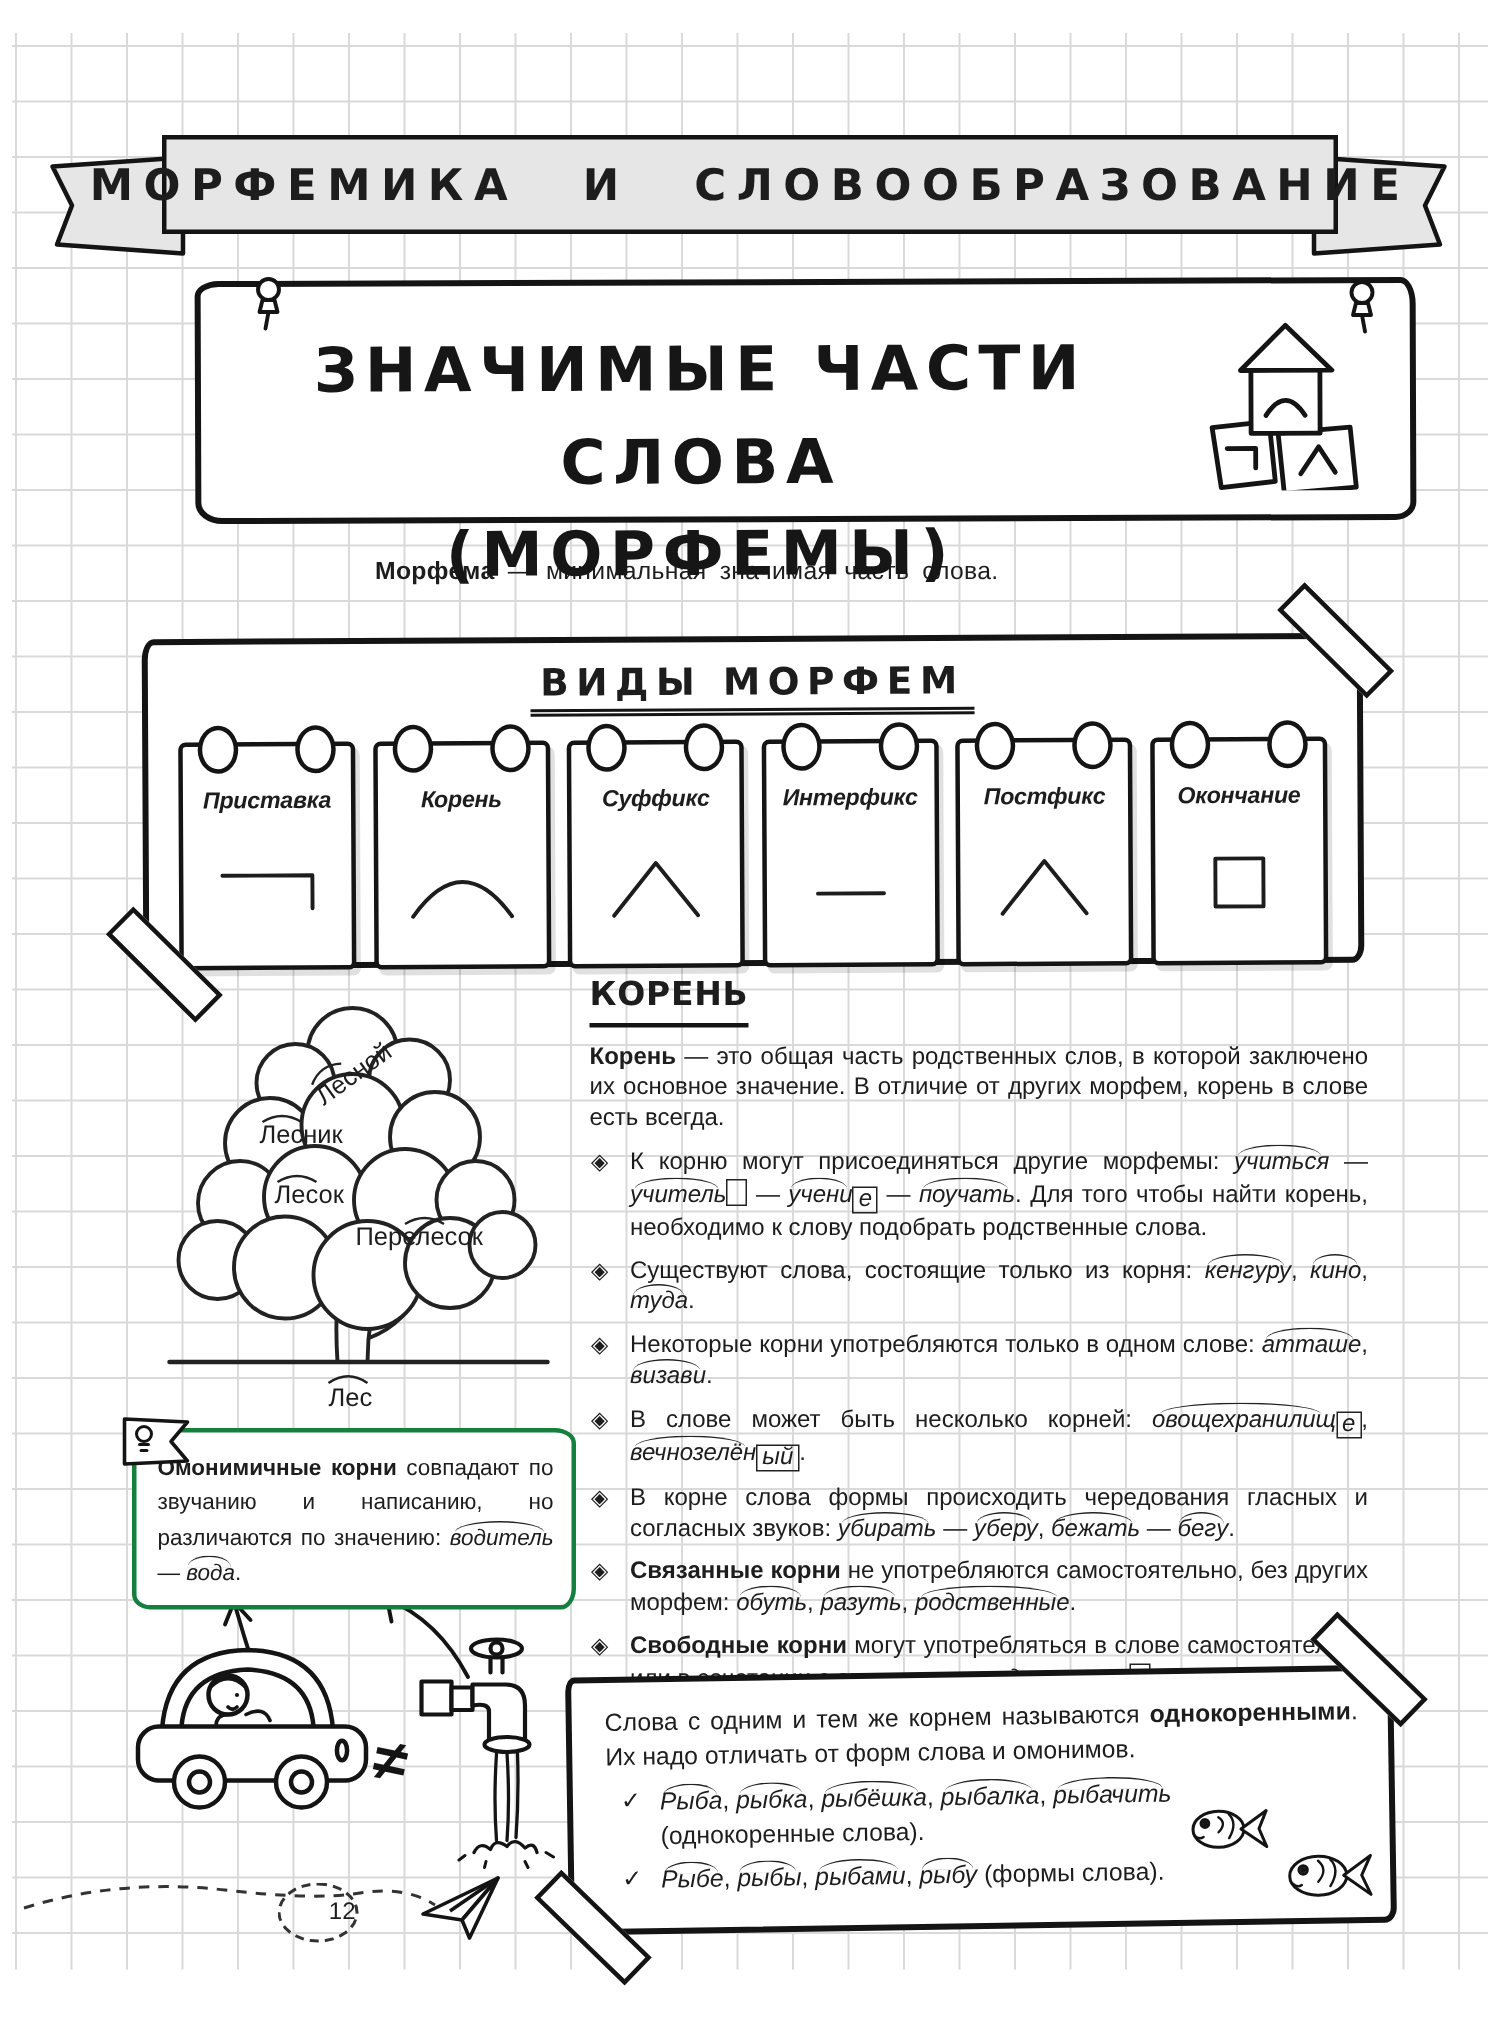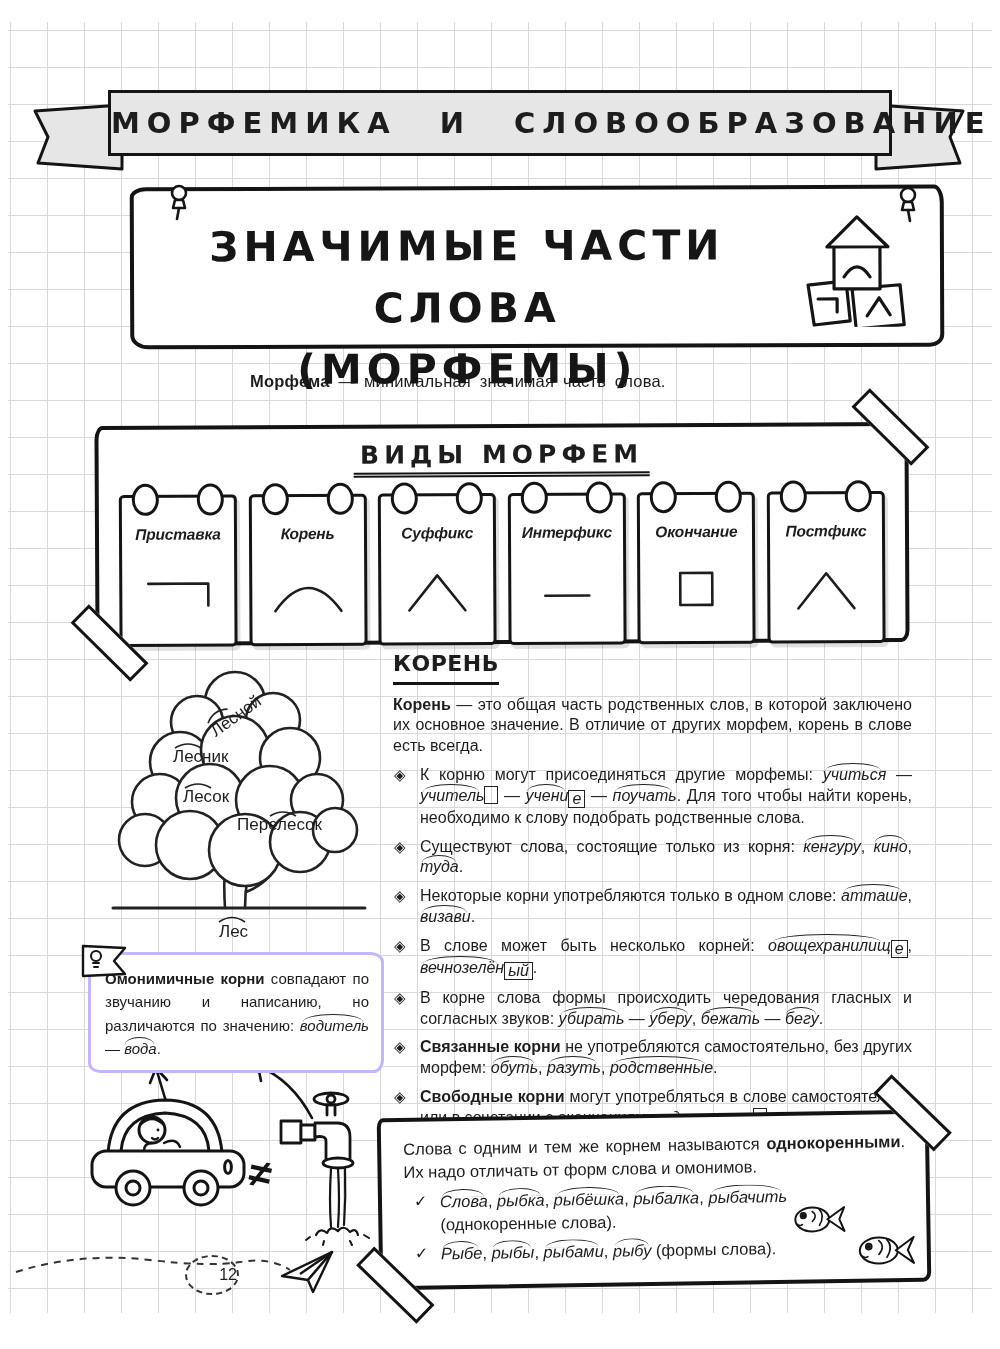--- a/index.html
+++ b/index.html
@@ -5,21 +5,21 @@
   html,body{margin:0;padding:0;background:#fff;}
   .page{position:relative;width:1000px;height:1349px;background:#fff;overflow:hidden;
         font-family:"Liberation Sans",sans-serif;color:#1d1d1d;}
   .grid{position:absolute;left:8px;right:8px;top:22px;bottom:36px;
         background-image:linear-gradient(#d9d9d9 1px,transparent 1px),
                          linear-gradient(90deg,#d9d9d9 1px,transparent 1px);
         background-size:37px 37px;background-position:2px 8px;}
   .abs{position:absolute;}
   
   .band{left:108px;top:90px;width:778px;height:60px;background:#e6e6e6;border:3px solid #141414;
-        display:flex;align-items:center;justify-content:flex-start;z-index:3;}
+        display:flex;align-items:center;justify-content:center;z-index:3;}
   .band-text{font-family:"DejaVu Sans",sans-serif;font-weight:700;font-size:29px;letter-spacing:7px;word-spacing:26px;white-space:nowrap;}
   .tail{z-index:2;}
   
   .scroll{left:130px;top:186px;width:806px;height:154px;background:#fff;border:4px solid #141414;
           border-radius:16px 10px 14px 18px/10px 18px 12px 14px;z-index:2;transform:rotate(-0.2deg);}
   .scroll-title{position:absolute;left:60px;right:200px;top:26px;text-align:center;
           font-family:"DejaVu Sans",sans-serif;font-weight:800;font-size:41px;letter-spacing:5px;line-height:1.5;color:#161616;}
   
   .definition{left:250px;top:372px;width:700px;text-align:left;font-size:16.5px;letter-spacing:.2px;word-spacing:4px;}
   
@@ -44,21 +44,21 @@
   .para{text-align:justify;margin:0 0 8px 0;}
   ul.bullets{list-style:none;margin:0;padding:0;}
   ul.bullets li{position:relative;padding-left:27px;margin-bottom:8px;text-align:justify;}
   .bullet-marker{position:absolute;left:1px;top:0;font-size:15px;}
   .s-b{font-weight:bold;} .s-i{font-style:italic;}
   .s-r{font-style:italic;position:relative;}
   .s-r::before{content:"";position:absolute;left:4%;right:8%;top:-3px;height:7px;
         border-top:1.7px solid #222;border-radius:50% 50% 0 0/100% 100% 0 0;}
   .s-x{display:inline-block;box-sizing:border-box;border:1.5px solid #222;min-width:14px;height:18px;
         line-height:15px;padding:0 3px;font-style:italic;vertical-align:-3px;text-align:center;}
-  .note{left:88px;top:952px;width:264px;background:#fff;border:3px solid #c4b5fd;
+  .note{left:88px;top:952px;width:264px;background:#fff;border:3px solid #15803d;
         border-radius:10px 14px 10px 12px/12px 10px 14px 10px;padding:12px 12px 10px 14px;
         font-size:15px;line-height:1.55;text-align:justify;z-index:2;}
   .flag{position:absolute;left:-10px;top:-12px;width:46px;height:36px;}
   
   .bottombox{left:378px;top:1114px;width:552px;height:172px;background:#fff;border:4px solid #141414;
         border-radius:6px 10px 8px 10px/10px 8px 10px 8px;transform:rotate(-0.9deg);z-index:2;
         padding:16px 20px 10px 22px;box-sizing:border-box;font-size:16.5px;line-height:1.42;}
   .bb-intro{text-align:justify;margin-bottom:6px;}
   ul.checks{list-style:none;margin:0;padding:0;}
   ul.checks li{position:relative;padding-left:36px;margin-bottom:5px;padding-right:40px;}
@@ -154,31 +154,31 @@
           <span class="ring ring-l"></span>
           <span class="ring ring-r"></span>
           <div class="card-label">Интерфикс</div>
           <svg class="card-sym" viewBox="0 0 94 62">
             <path d="M25 38 H69"></path>
           </svg>
         </div>
         <div class="card">
           <span class="ring ring-l"></span>
           <span class="ring ring-r"></span>
+          <div class="card-label">Постфикс</div>
+          <svg class="card-sym" viewBox="0 0 94 62">
+            <path d="M19 52 L47 17 L75 52"></path>
+          </svg>
+        </div>
+        <div class="card">
+          <span class="ring ring-l"></span>
+          <span class="ring ring-r"></span>
           <div class="card-label">Окончание</div>
           <svg class="card-sym" viewBox="0 0 94 62">
             <rect x="31" y="16" width="32" height="32"></rect>
-          </svg>
-        </div>
-        <div class="card">
-          <span class="ring ring-l"></span>
-          <span class="ring ring-r"></span>
-          <div class="card-label">Постфикс</div>
-          <svg class="card-sym" viewBox="0 0 94 62">
-            <path d="M19 52 L47 17 L75 52"></path>
           </svg>
         </div>
       </div>
   </div>
 
   <div class="abs rootsec">
     <div class="root-heading">КОРЕНЬ</div>
     <p class="para"><span class="s-b">Корень</span><span> — это общая часть родственных слов, в которой заключено их основное значение. В отличие от других морфем, корень в слове есть всегда.</span></p>
     <ul class="bullets">
         <li><span class="bullet-marker">◈</span><span><span>К корню могут присоединяться другие морфемы: </span><span class="s-r">учиться</span><span> — </span><span class="s-r">учитель</span><span class="s-x"></span><span> — </span><span class="s-r">учени</span><span class="s-x">е</span><span> — </span><span class="s-r">поучать</span><span>. Для того чтобы найти корень, необходимо к слову подобрать родственные слова.</span></span></li>
@@ -274,21 +274,21 @@
       <path d="M228 150 Q232 142 239 148 Q242 140 250 146 Q255 139 262 147 Q268 142 270 150" fill="none" stroke-width="2.2"></path>
       <path d="M222 152 L218 155 M276 150 L281 153 M236 156 L235 160 M262 156 L264 160" stroke-width="2"></path>
     </g>
   </svg>
 
   <div class="abs bottombox">
     <div class="tape" style="right:-30px;top:-14px;"></div>
     <div class="tape" style="left:-30px;bottom:-12px;"></div>
     <div class="bb-intro"><span>Слова с одним и тем же корнем называются </span><span class="s-b">однокоренными</span><span>. Их надо отличать от форм слова и омонимов.</span></div>
     <ul class="checks">
-        <li><span class="check-marker">✓</span><span><span class="s-r">Слова</span><span>, </span><span class="s-r">рыбка</span><span>, </span><span class="s-r">рыбёшка</span><span>, </span><span class="s-r">рыбалка</span><span>, </span><span class="s-r">рыбачить</span><span> (однокоренные слова).</span></span></li>
+        <li><span class="check-marker">✓</span><span><span class="s-r">Рыба</span><span>, </span><span class="s-r">рыбка</span><span>, </span><span class="s-r">рыбёшка</span><span>, </span><span class="s-r">рыбалка</span><span>, </span><span class="s-r">рыбачить</span><span> (однокоренные слова).</span></span></li>
         <li><span class="check-marker">✓</span><span><span class="s-r">Рыбе</span><span>, </span><span class="s-r">рыбы</span><span>, </span><span class="s-r">рыбами</span><span>, </span><span class="s-r">рыбу</span><span> (формы слова).</span></span></li>
       </ul>
     <svg class="fish" style="right:76px;bottom:40px;" width="62" height="40" viewBox="0 0 62 40">
       <g stroke="#141414" stroke-width="2" fill="#fff" stroke-linecap="round" stroke-linejoin="round">
         <ellipse cx="24" cy="20" rx="17" ry="12"></ellipse>
         <path d="M39 20 L56 8 L51 20 L56 32 Z"></path>
         <circle cx="15" cy="16" r="2.6"></circle>
           <circle cx="15" cy="16" r="0.9" fill="#141414"></circle>
         <path d="M24 12 Q30 16 24 22 M31 10 Q37 16 31 26" fill="none" stroke-width="1.6"></path>
         <path d="M8 24 Q11 27 14 25" fill="none" stroke-width="1.6"></path>

